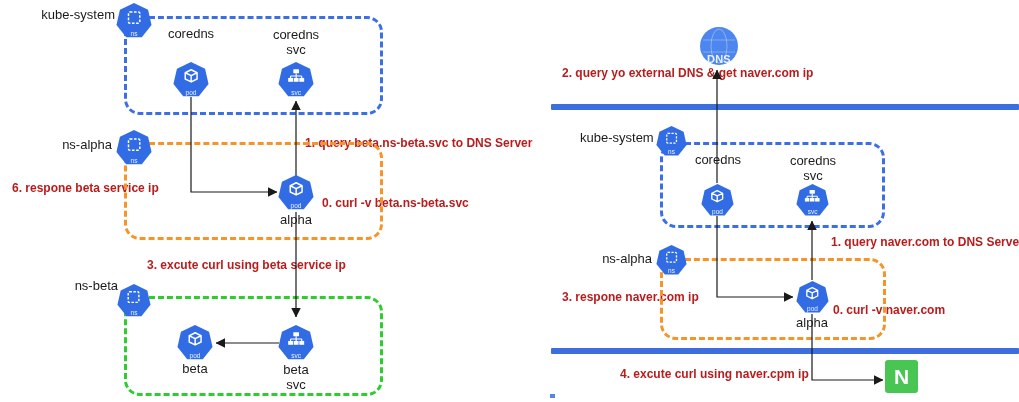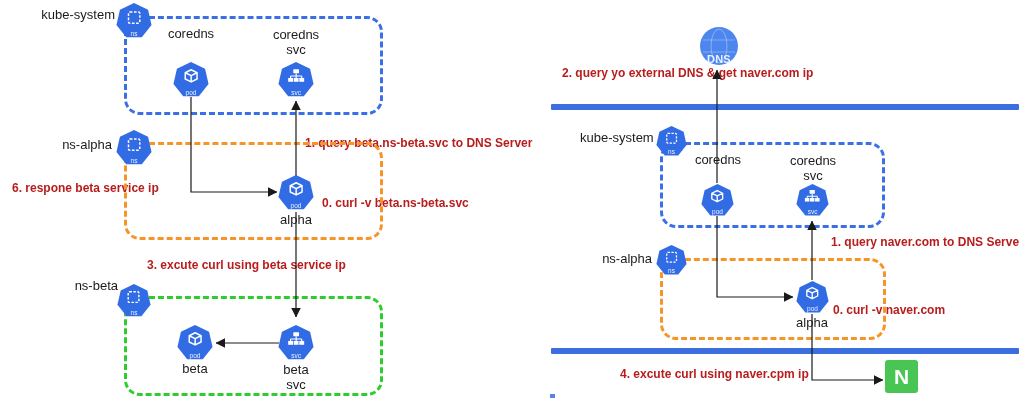--- a/index.html
+++ b/index.html
@@ -193,20 +193,21 @@
   <div class="lbl" style="left:590px;top:252px;width:62px;text-align:right;">ns-alpha</div>
   <div class="k8s-icon" style="left:656px;top:245px;width:31px;height:31px;">
   <svg viewBox="0 0 24 24">
         <rect x="5.5" y="4.5" width="13" height="13" rx="1.5" fill="none" stroke="#fff" stroke-width="1.7" stroke-dasharray="3 1.8"></rect>
       </svg>
 
     <span class="badge">ns</span>
   </div>
   <div class="nsbox orange" style="left:660px;top:258px;width:220px;height:76px;"></div>
 
+  <div class="step" style="left:562px;top:290px;">3. respone naver.com ip</div>
 
   <div class="k8s-icon" style="left:796px;top:281px;width:33px;height:33px;">
   <svg viewBox="0 0 24 24">
         <path d="M12 3.2 L18.8 6.6 L18.8 13.8 L12 17.2 L5.2 13.8 L5.2 6.6 Z M5.2 6.6 L12 10 L18.8 6.6 M12 10 L12 17.2" stroke="#fff" stroke-width="1.7" fill="none" stroke-linejoin="round"></path>
       </svg>
 
     <span class="badge">pod</span>
   </div>
   <div class="lbl" style="left:782px;top:316px;width:60px;text-align:center;">alpha</div>
   <div class="step" style="left:833px;top:303px;">0. curl -v naver.com</div>

